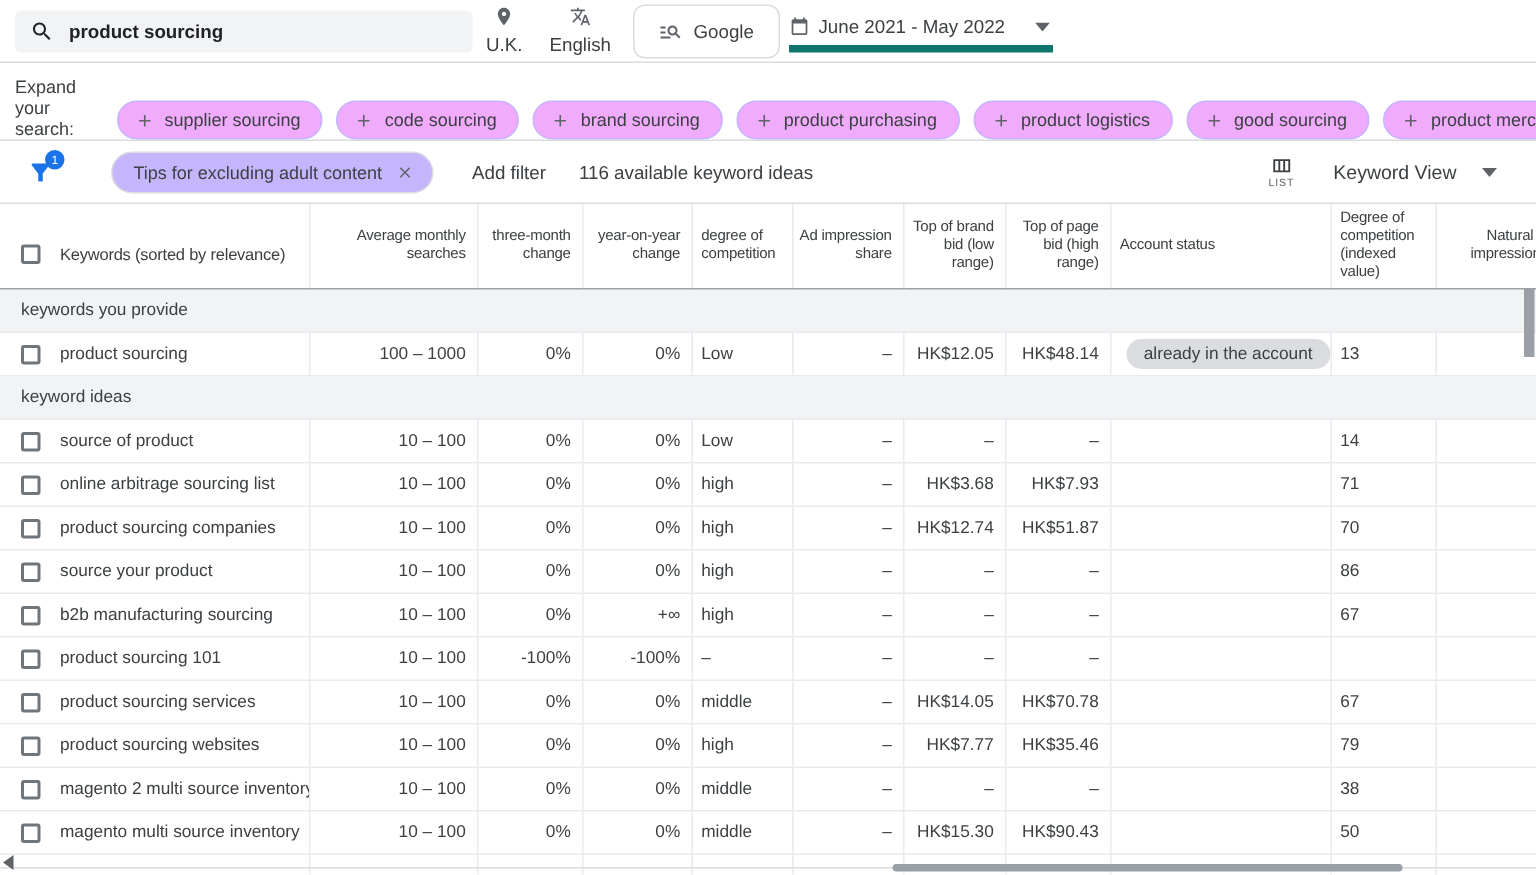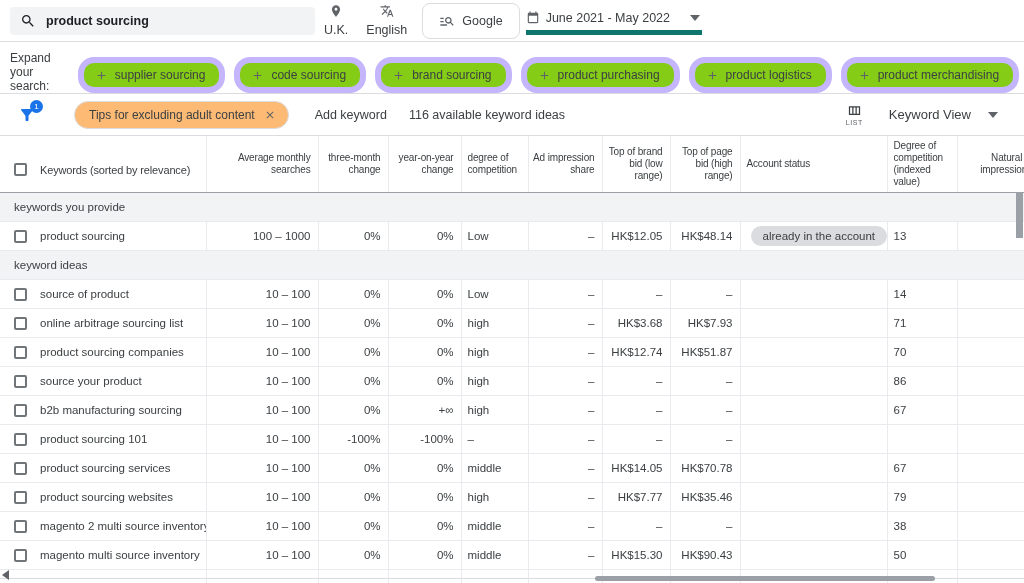--- a/index.html
+++ b/index.html
@@ -43,39 +43,39 @@
   .date-selector .caret { margin-left: 14px; }
 
   
   .expand-row {
     height: 52px; display: flex; align-items: flex-end; gap: 25px;
     padding: 0 10px; border-bottom: 1px solid #dadce0;
   }
   .expand-label { font-size: 12px; color: #3c4043; margin-right: 2px; }
   .chip {
     display: flex; align-items: center; gap: 7px;
-    border: 6px solid #c4b5fd; border-radius: 16px; background: #84cc16;
+    border: 1px solid #c4b5fd; border-radius: 16px; background: #f0abfc;
     padding: 5px 14px 5px 11px; font-size: 12px; color: #3c4043;
     white-space: nowrap; cursor: pointer;
   }
 
   
   .toolbar {
     height: 41px; display: flex; align-items: center; padding: 0 18px;
   }
   .filter-icon-wrap { position: relative; margin-right: 38px; cursor: pointer; }
   .filter-badge {
     position: absolute; top: -6px; right: -7px;
     width: 13px; height: 13px; border-radius: 50%;
     background: #1a73e8; color: #fff; font-size: 8px;
     display: flex; align-items: center; justify-content: center;
   }
   .filter-chip {
     display: flex; align-items: center; gap: 9px;
-    border: 1px solid #dadce0; border-radius: 16px; background: #fdba74;
+    border: 1px solid #dadce0; border-radius: 16px; background: #c4b5fd;
     padding: 6px 12px 6px 14px; font-size: 12px; color: #3c4043; cursor: pointer;
   }
   .add-filter { margin-left: 26px; font-size: 12.5px; color: #3c4043; cursor: pointer; }
   .results-count { margin-left: 22px; font-size: 12.5px; color: #3c4043; }
   .toolbar-spacer { flex: 1; }
   .list-toggle {
     display: flex; flex-direction: column; align-items: center; gap: 1px;
     margin-right: 26px; cursor: pointer;
   }
   .list-toggle .list-label { font-size: 7px; letter-spacing: .6px; color: #5f6368; }
@@ -243,20 +243,28 @@
           </svg>
         </span>
         <span>product logistics</span>
       </div>
       <div class="chip">
         <span>
           <svg width="13" height="13" viewBox="0 0 24 24" fill="#5f6368">
             <path d="M19 13h-6v6h-2v-6H5v-2h6V5h2v6h6v2z"></path>
           </svg>
         </span>
+        <span>good sourcing</span>
+      </div>
+      <div class="chip">
+        <span>
+          <svg width="13" height="13" viewBox="0 0 24 24" fill="#5f6368">
+            <path d="M19 13h-6v6h-2v-6H5v-2h6V5h2v6h6v2z"></path>
+          </svg>
+        </span>
         <span>product merchandising</span>
       </div>
     </div>
 </div>
 
 <div class="toolbar">
   <div class="filter-icon-wrap">
     <span>
       <svg width="18" height="18" viewBox="0 0 24 24" fill="#1a73e8">
           <path d="M4.25 5.61C6.27 8.2 10 13 10 13v6c0 .55.45 1 1 1h2c.55 0 1-.45 1-1v-6s3.72-4.8 5.74-7.39C20.25 4.95 19.78 4 18.95 4H5.04c-.83 0-1.3.95-.79 1.61z"></path>
@@ -267,21 +275,21 @@
 
   <div class="filter-chip">
     <span>Tips for excluding adult content</span>
     <span>
       <svg width="12" height="12" viewBox="0 0 24 24" fill="#5f6368">
           <path d="M19 6.41L17.59 5 12 10.59 6.41 5 5 6.41 10.59 12 5 17.59 6.41 19 12 13.41 17.59 19 19 17.59 13.41 12z"></path>
         </svg>
     </span>
   </div>
 
-  <span class="add-filter">Add keyword</span>
+  <span class="add-filter">Add filter</span>
   <span class="results-count">116 available keyword ideas</span>
 
   <div class="toolbar-spacer"></div>
 
   <div class="list-toggle">
     <span>
       <svg width="15" height="15" viewBox="0 0 24 24" fill="#3c4043">
           <path d="M3 5v14h18V5H3zm2 2h3.4v10H5V7zm5.4 0h3.2v10h-3.2V7zm5.2 0H19v10h-3.4V7z"></path>
         </svg>
     </span>

